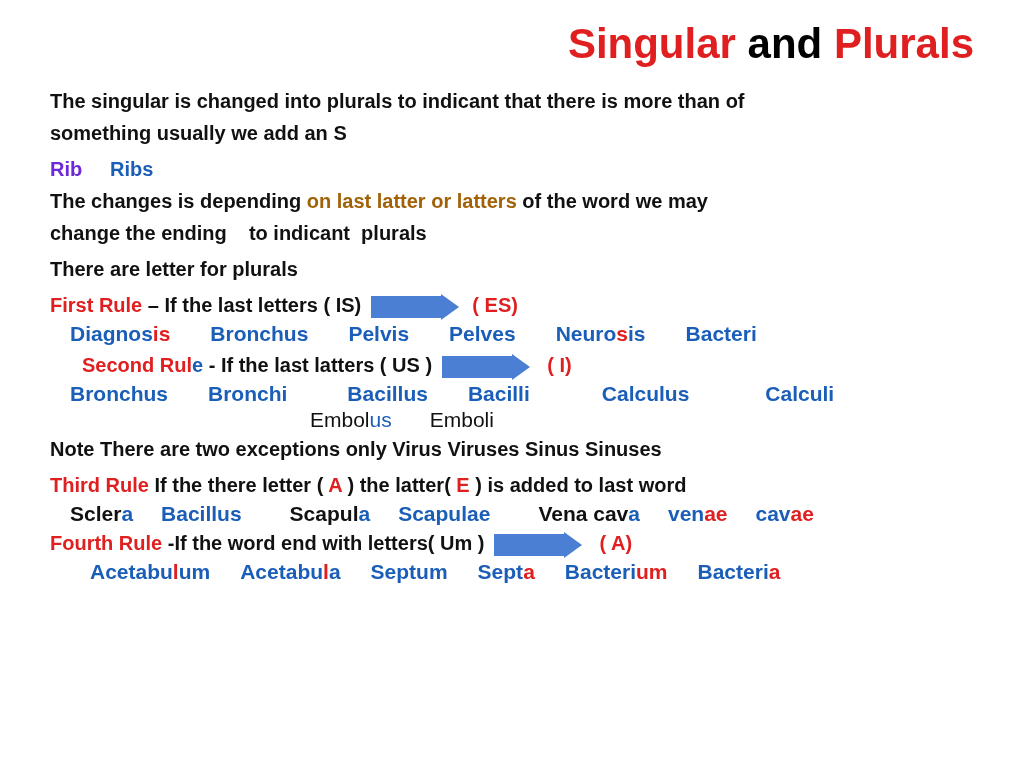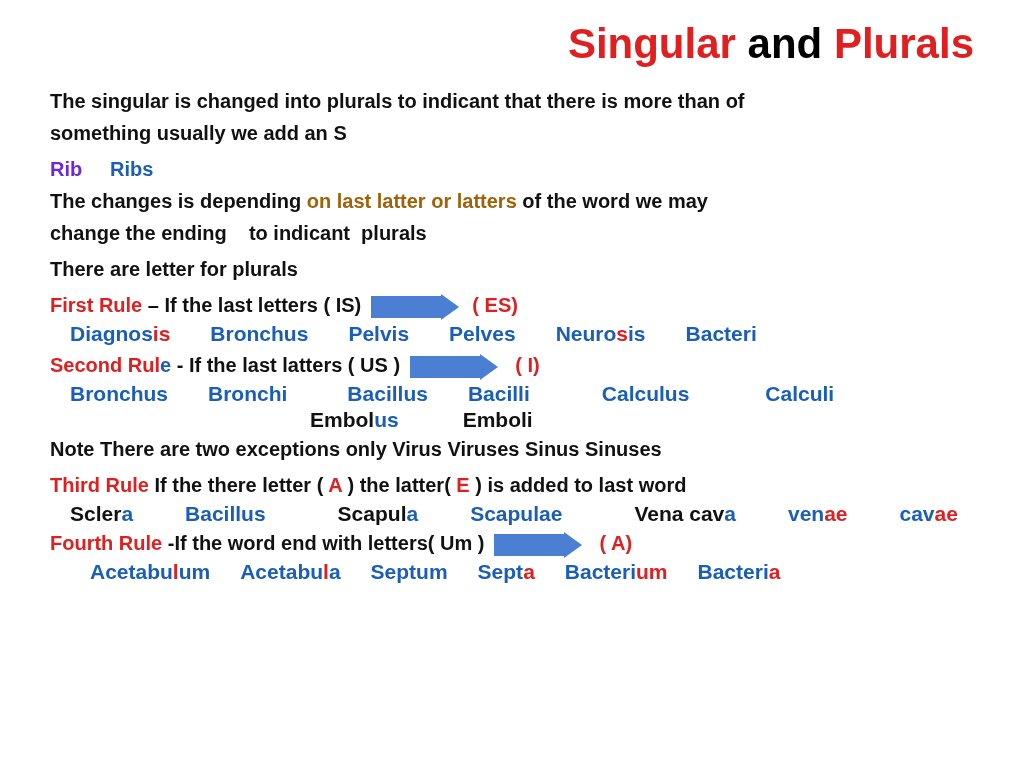--- a/index.html
+++ b/index.html
@@ -27,31 +27,31 @@
       font-weight: bold;
       line-height: 1.5;
       margin-bottom: 4px;
       color: #111;
     }
     .gap { margin-bottom: 6px; }
     .gap2 { margin-bottom: 2px; }
     .embolus-row {
       display: flex;
       align-items: center;
-      gap: 44px;
+      gap: 18px;
       font-size: 21px;
-      font-weight: bold;
+      font-weight: normal;
       padding-left: 260px;
       margin-bottom: 2px;
     }
 
     .sclera-row {
       display: flex;
       align-items: center;
-      gap: 52px;
+      gap: 28px;
       font-size: 21px;
       font-weight: bold;
       padding-left: 20px;
       margin-bottom: 2px;
     }
 
     .aceta-row {
       display: flex;
       align-items: flex-start;
       gap: 30px;
@@ -127,21 +127,21 @@
 
 <div class="diag-row gap2">
   <span class="blue">Diagnos<span class="red">is</span></span>
   <span class="blue">Bronchus</span>
   <span class="blue">Pelvis</span>
   <span class="blue">Pelves</span>
   <span class="blue">Neuro<span class="red">s</span>is</span>
   <span class="blue">Bacteri</span>
 </div>
 
-<div class="line gap2" style="margin-top:4px;">
+<div class="line gap2" style="margin-top:4px;margin-left:32px;">
   <span class="red">Second Rul<span class="blue">e</span></span>
   <span>- If  the last latters ( US ) </span>
   <span class="inline-arrow">
     <span class="arrow-body"></span>
   </span>
   <span style="margin-left:24px;" class="red">( I)</span>
 </div>
 
 <div class="diag-row gap2">
   <span class="blue">Bronchus</span>

